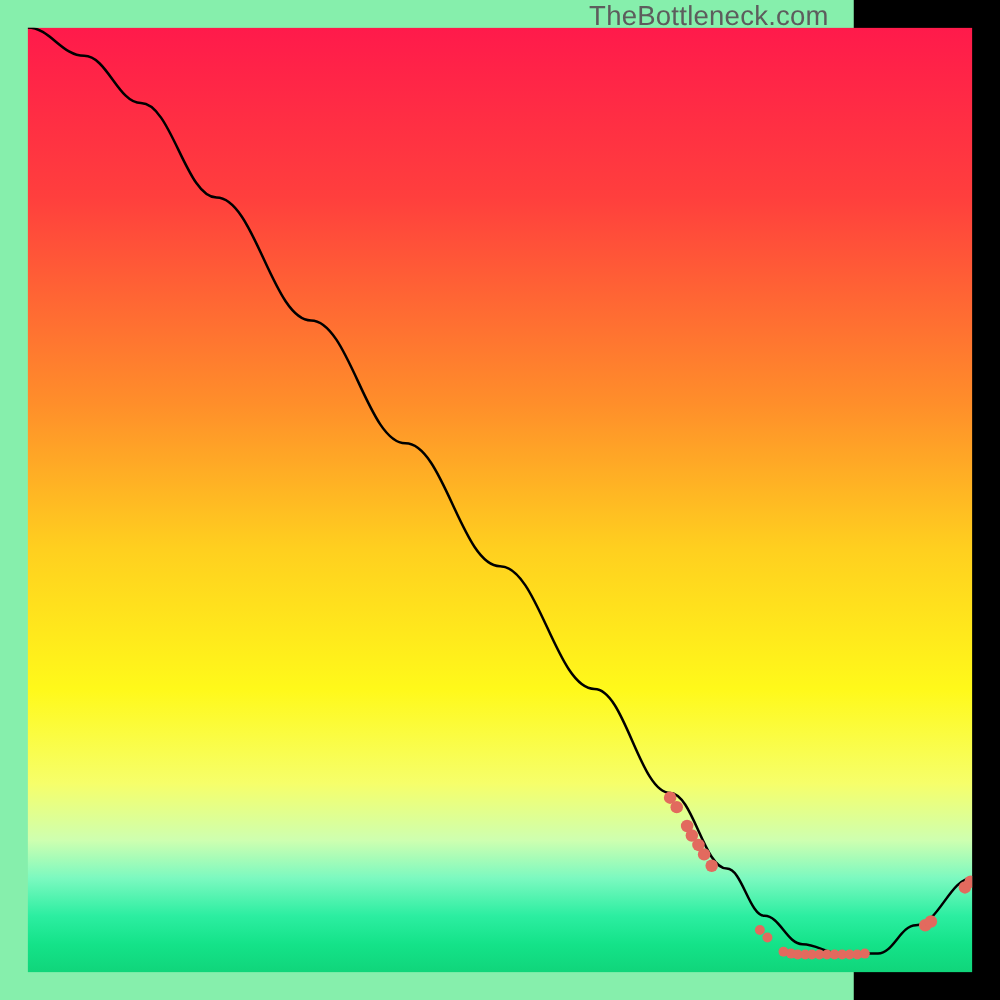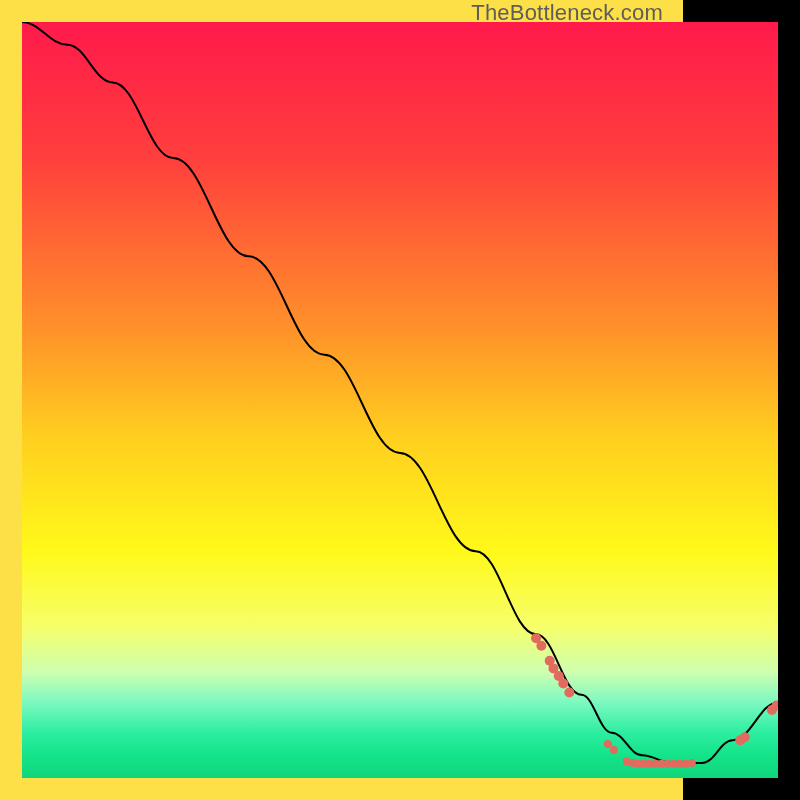--- a/index.html
+++ b/index.html
@@ -8,21 +8,21 @@
     width: 800px;
     height: 800px;
     overflow: hidden;
     background: #000;
     font-family: Arial, Helvetica, sans-serif;
   }
   .stage {
     position: relative;
     width: 683px;
     height: 800px;
-    background: #fde047;
+    background: #86efac;
   }
   .plot-area {
     position: absolute;
     left: 22px;
     top: 22px;
     width: 756px;
     height: 756px;
     overflow: hidden;
   }
   .gradient-bg {

